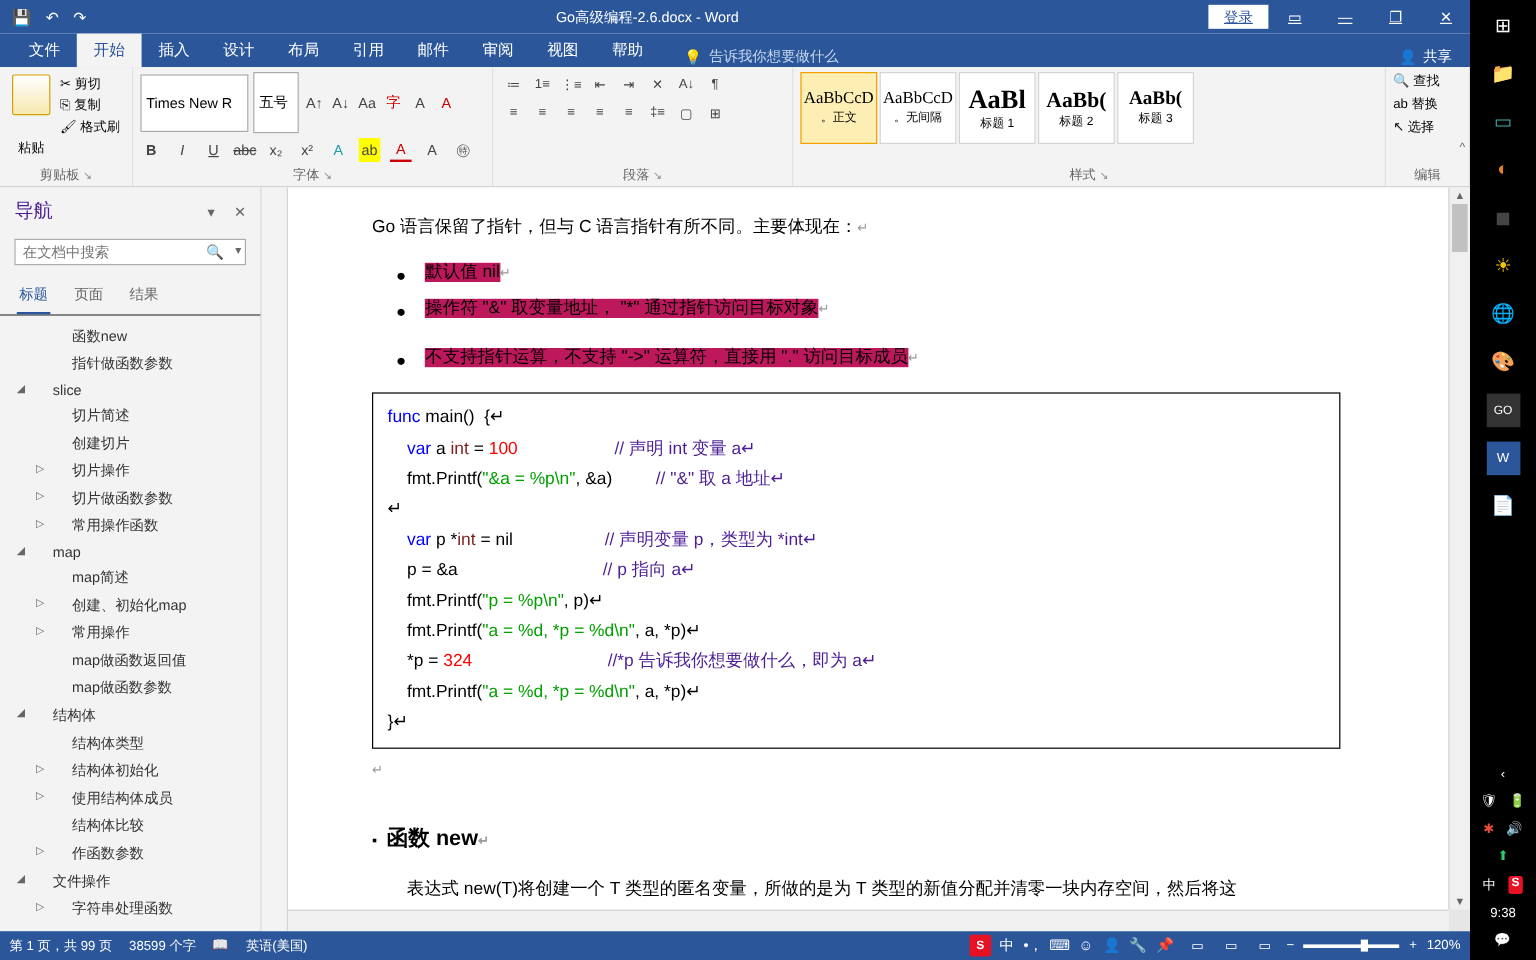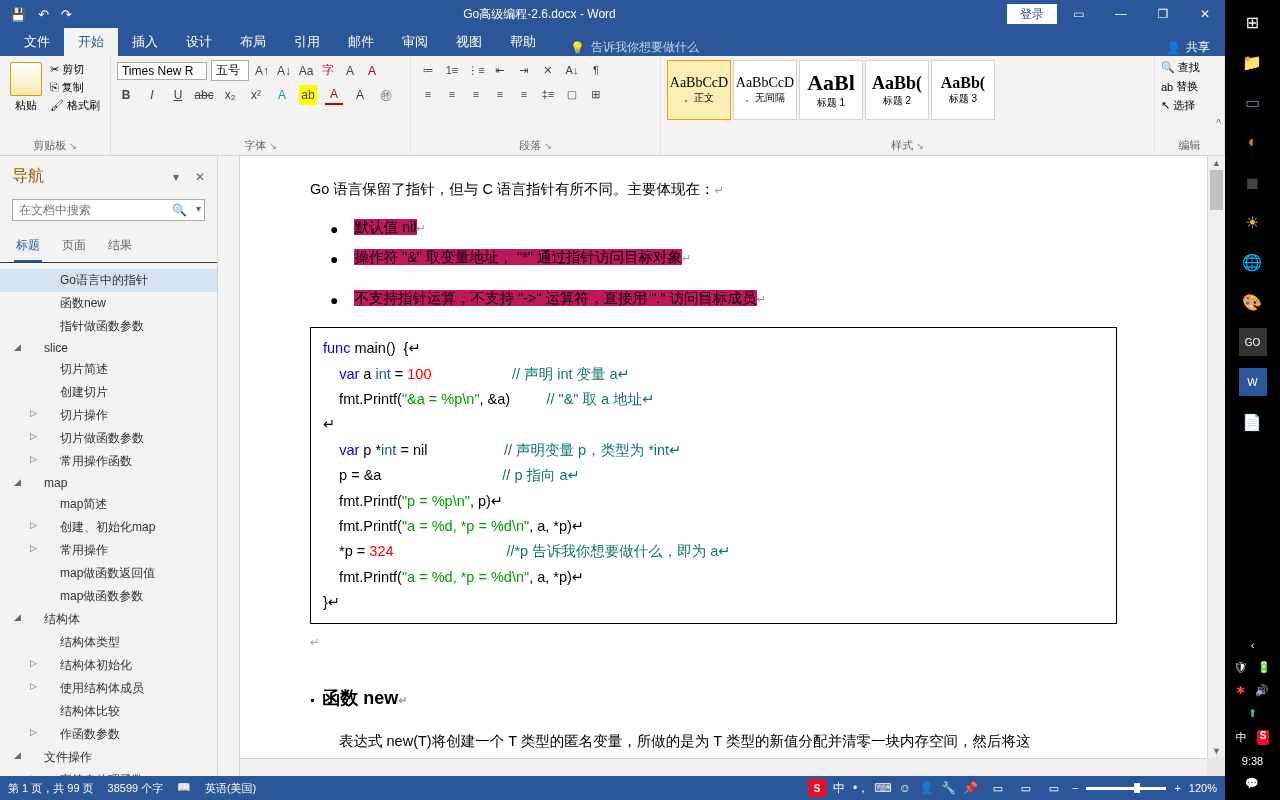--- a/index.html
+++ b/index.html
@@ -8,45 +8,45 @@
 .taskbar { width: 55px; height: 800px; background: #000; display: flex; flex-direction: column; align-items: center; padding-top: 8px; gap: 12px; }
 .taskbar-icon { width: 28px; height: 28px; display: flex; align-items: center; justify-content: center; color: #fff; font-size: 16px; }
 .taskbar-bottom { margin-top: auto; display: flex; flex-direction: column; align-items: center; gap: 10px; padding-bottom: 10px; color: #fff; font-size: 11px; }
 .tb-row { display: flex; gap: 10px; }
 
 
 .titlebar { height: 28px; background: #2b579a; display: flex; align-items: center; color: #fff; font-size: 12px; }
 .titlebar-left { display: flex; align-items: center; gap: 12px; padding-left: 10px; }
 .titlebar-center { flex: 1; text-align: center; }
 .titlebar-right { display: flex; align-items: center; gap: 2px; }
-.tb-btn { width: 40px; height: 20px; display: flex; align-items: center; justify-content: center; }
+.tb-btn { width: 40px; height: 20px; display: flex; align-items: center; justify-content: center; text-decoration: underline; }
 .tb-btn.login { background: #fff; color: #2b579a; width: 50px; font-size: 12px; }
 .tb-icon { font-size: 13px; }
 
 
 .ribbon-tabs { height: 28px; background: #2b579a; display: flex; align-items: flex-end; color: #fff; font-size: 13px; padding-left: 10px; }
 .ribbon-tab { padding: 5px 14px; cursor: pointer; }
 .ribbon-tab.active { background: #f3f3f3; color: #2b579a; }
 .ribbon-right { margin-left: auto; padding-right: 15px; display: flex; align-items: center; gap: 5px; font-size: 12px; }
 .tell-me { display: flex; align-items: center; gap: 6px; margin-left: 20px; color: #c5d5ec; font-size: 12px; }
 
 
 .ribbon { height: 100px; background: #f3f3f3; border-bottom: 1px solid #d4d4d4; display: flex; font-size: 11px; position: relative; }
 .ribbon-group { border-right: 1px solid #e1e1e1; padding: 4px 6px 2px 6px; display: flex; flex-direction: column; justify-content: space-between; }
 .ribbon-group-title { text-align: center; color: #666; font-size: 11px; }
 .rg-content { flex: 1; display: flex; align-items: flex-start; }
-.paste-btn { display: flex; flex-direction: column; align-items: center; gap: 2px; padding: 2px 4px; }
+.paste-btn { display: flex; flex-direction: column; align-items: center; gap: 20px; padding: 2px 4px; }
 .paste-icon { width: 32px; height: 34px; background: linear-gradient(#fff,#f8e8b0); border: 1px solid #d4a000; border-radius: 2px; }
 .clip-col { display: flex; flex-direction: column; gap: 3px; padding: 2px 4px; }
 .clip-item { display: flex; align-items: center; gap: 3px; font-size: 11px; }
 
 .font-group { min-width: 300px; }
 .font-row1 { display: flex; gap: 4px; align-items: center; margin-bottom: 4px; }
 .font-row2 { display: flex; gap: 8px; align-items: center; }
-.font-sel { border: 1px solid #ababab; background: #fff; padding: 1px 4px; font-size: 12px; }
+.font-sel { border: 1px solid #ababab; background: #fff; padding: 16px 4px; font-size: 12px; }
 .font-name { width: 90px; }
 .font-size { width: 38px; }
 .fbtn { width: 18px; height: 20px; display: flex; align-items: center; justify-content: center; font-size: 12px; color: #444; }
 
 .para-group { min-width: 250px; }
 .para-row { display: flex; gap: 2px; align-items: center; margin-bottom: 4px; }
 .pbtn { width: 22px; height: 20px; display: flex; align-items: center; justify-content: center; font-size: 11px; color: #444; border: 1px solid transparent; }
 
 .styles-group { flex: 1; }
 .styles-row { display: flex; gap: 2px; }
@@ -60,21 +60,21 @@
 
 .collapse-btn { position: absolute; right: 4px; bottom: 26px; font-size: 10px; color: #666; }
 .corner { font-size: 9px; color: #888; }
 
 
 .body-area { flex: 1; display: flex; overflow: hidden; }
 
 
 .nav-pane { width: 218px; border-right: 1px solid #d4d4d4; background: #f3f3f3; display: flex; flex-direction: column; font-size: 12px; }
 .nav-header { display: flex; align-items: center; justify-content: space-between; padding: 10px 12px 6px 12px; }
-.nav-title { font-size: 16px; color: #a16207; }
+.nav-title { font-size: 16px; color: #4c1d95; }
 .nav-hdr-icons { display: flex; gap: 16px; color: #666; font-size: 12px; }
 .nav-search { margin: 6px 12px; position: relative; }
 .nav-search input { width: 100%; border: 1px solid #ababab; padding: 3px 24px 3px 6px; font-size: 12px; }
 .nav-search-icon { position: absolute; right: 18px; top: 4px; color: #2b579a; font-size: 12px; }
 .nav-search-dd { position: absolute; right: 4px; top: 4px; color: #666; font-size: 10px; }
 .nav-tabs { display: flex; gap: 18px; padding: 6px 14px 0 14px; border-bottom: 1px solid #404040; }
 .nav-tab { padding: 4px 2px 6px 2px; color: #666; cursor: pointer; }
 .nav-tab.active { color: #2b579a; border-bottom: 2px solid #2b579a; }
 .nav-tree { flex: 1; overflow-y: auto; padding: 6px 0; }
 .tree-item { padding: 3px 6px 3px 28px; cursor: pointer; white-space: nowrap; position: relative; color: #333; }
@@ -99,22 +99,22 @@
 .bullet-item { display: flex; align-items: flex-start; gap: 16px; margin: 2px 0; }
 .bullet-dot { font-size: 14px; margin-top: 2px; }
 .hl { background: #be185d; }
 .ret { color: #999; font-size: 11px; }
 
 .code-block { border: 1px solid #000; padding: 8px 12px; font-family: 'Courier New', monospace; font-size: 14.5px; line-height: 1.75; margin: 8px 0; }
 .code-line { white-space: pre; }
 .kw { color: #0000ff; }
 .str { color: #00a000; }
 .num { color: #ff0000; }
-.typ { color: #1d4ed8; }
-.cmt { color: #0f766e; }
+.typ { color: #7f1d1d; }
+.cmt { color: #4c1d95; }
 
 .heading2 { font-size: 18px; font-weight: bold; margin-top: 28px; margin-bottom: 12px; }
 .h2-bullet { font-size: 12px; margin-right: 8px; }
 
 
 .statusbar { height: 24px; background: #2b579a; color: #fff; display: flex; align-items: center; font-size: 11px; padding: 0 8px; gap: 14px; }
 .sb-left { display: flex; gap: 14px; }
 .sb-right { margin-left: auto; display: flex; align-items: center; gap: 8px; }
 .sb-view { width: 20px; height: 16px; display: flex; align-items: center; justify-content: center; }
 .zoom-slider { width: 80px; height: 3px; background: #fff; position: relative; }
@@ -319,21 +319,20 @@
         <input type="text" placeholder="在文档中搜索" style="">
         <span class="nav-search-icon">🔍</span>
         <span class="nav-search-dd">▾</span>
       </div>
       <div class="nav-tabs">
         <div class="nav-tab active">标题</div>
         <div class="nav-tab">页面</div>
         <div class="nav-tab">结果</div>
       </div>
       <div class="nav-tree" id="nav-tree">
-          <div class="tree-item lvl2 selected"><span>Go语言中的指针</span></div>
           <div class="tree-item lvl2"><span>函数new</span></div>
           <div class="tree-item lvl2"><span>指针做函数参数</span></div>
           <div class="tree-item lvl1"><span class="tree-caret l0">◢</span><span>slice</span></div>
           <div class="tree-item lvl2"><span>切片简述</span></div>
           <div class="tree-item lvl2"><span>创建切片</span></div>
           <div class="tree-item lvl2"><span class="tree-caret">▷</span><span>切片操作</span></div>
           <div class="tree-item lvl2"><span class="tree-caret">▷</span><span>切片做函数参数</span></div>
           <div class="tree-item lvl2"><span class="tree-caret">▷</span><span>常用操作函数</span></div>
           <div class="tree-item lvl1"><span class="tree-caret l0">◢</span><span>map</span></div>
           <div class="tree-item lvl2"><span>map简述</span></div>

